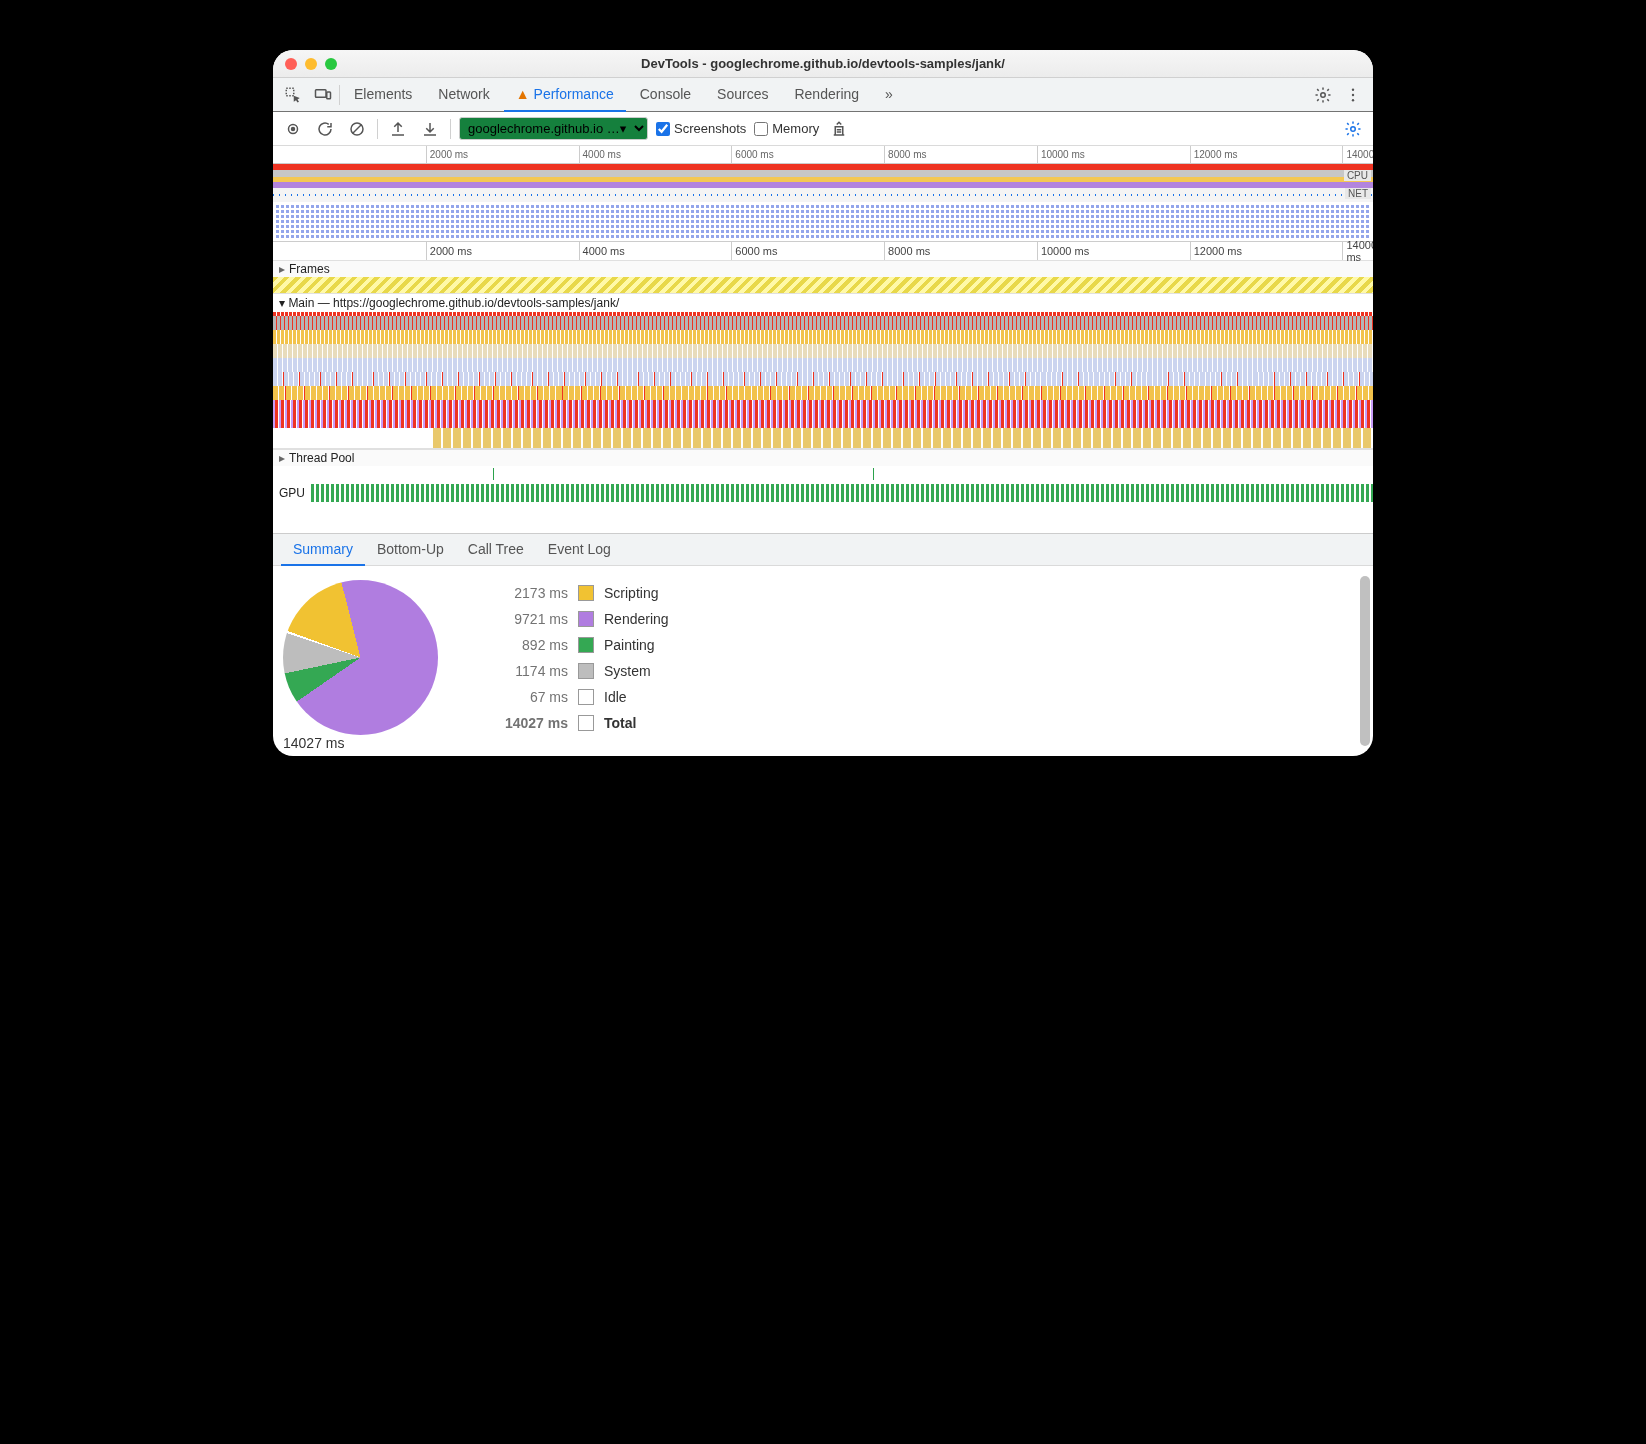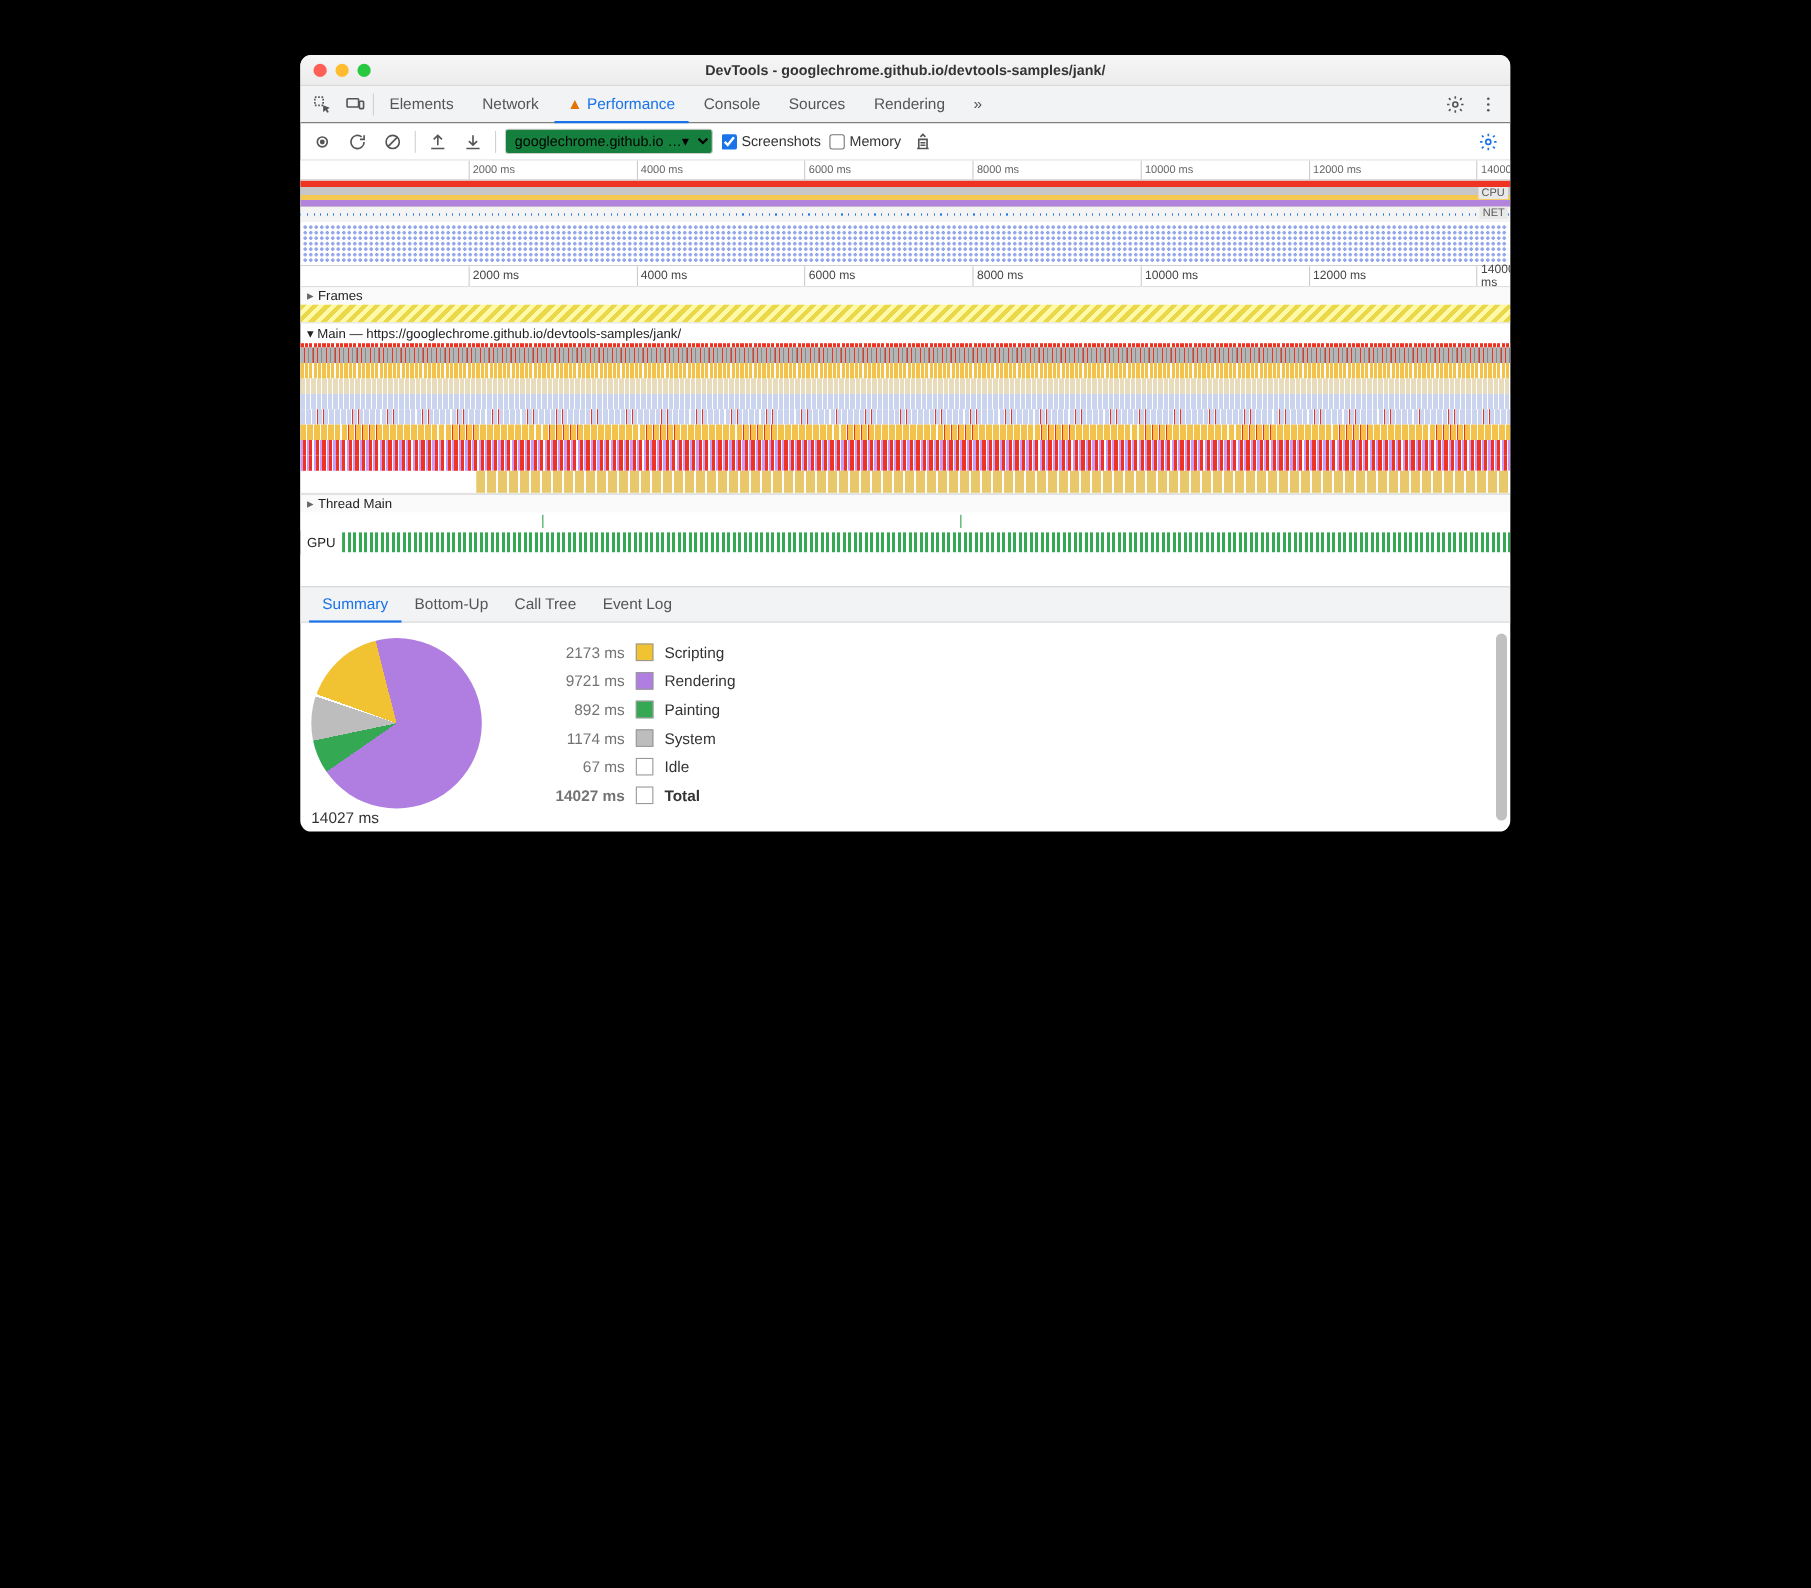--- a/index.html
+++ b/index.html
@@ -1,17 +1,17 @@
 <!DOCTYPE html>
 <html><head>
 <meta charset="utf-8">
 <style>
   * { box-sizing: border-box; margin: 0; padding: 0; }
   body { background: #000; font-family: -apple-system, BlinkMacSystemFont, "Segoe UI", Helvetica, Arial, sans-serif; font-size: 14px; color: #333; padding: 50px; }
-  .window { width: 1100px; background: #fff; border-radius: 10px; overflow: hidden; box-shadow: 0 10px 40px rgba(0,0,0,0.5); margin: 0 auto; }
+  .window { width: 1100px; background: #fff; border-radius: 20px; overflow: hidden; box-shadow: 0 10px 40px rgba(0,0,0,0.5); margin: 0 auto; }
   .titlebar { background: linear-gradient(#f6f6f6,#ececec); height: 28px; display: flex; align-items: center; position: relative; border-bottom: 1px solid #d0d0d0; }
   .traffic { display: flex; gap: 8px; padding-left: 12px; }
   .traffic .dot { width: 12px; height: 12px; border-radius: 50%; }
   .dot.red { background: #ff5f57; }
   .dot.yellow { background: #febc2e; }
   .dot.green { background: #28c840; }
   .title { position: absolute; left: 0; right: 0; text-align: center; font-weight: 600; font-size: 13px; color: #333; }
   .tabstrip { display: flex; align-items: center; border-bottom: 1px solid #737373; background: #f1f3f4; height: 34px; padding: 0 6px; gap: 2px; }
   .tabstrip .ic { width: 28px; height: 28px; display:flex; align-items:center; justify-content:center; color:#555; }
   .tabstrip .tab { padding: 0 12px; height: 34px; display: flex; align-items: center; color: #555; border-bottom: 2px solid transparent; font-size: 14px; white-space: nowrap; }
@@ -247,21 +247,21 @@
     <div class="row r-layout"></div>
     <div class="row r-layout2"></div>
     <div class="row r-paint1"></div>
     <div class="row r-paint2"></div>
     <div class="row r-paint2"></div>
     <div class="r-compo"></div>
   </div>
 
   <div class="lane-hdr">
       <span class="tri">▸</span>
-      <span>Thread Main</span>
+      <span>Thread Pool</span>
     </div>
   <div class="threadpool">
       <div class="m1"></div>
       <div class="m2"></div>
     </div>
 
   <div class="gpu-lane">
     <span class="lbl">GPU</span>
     <div class="bars"></div>
   </div>

